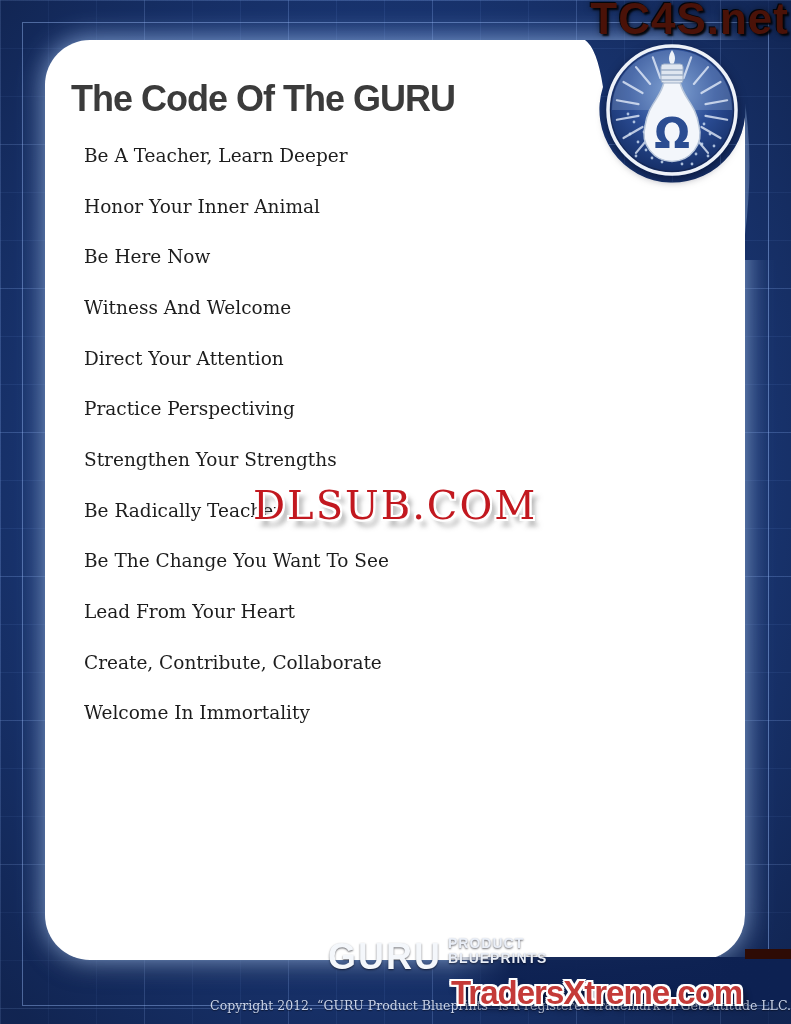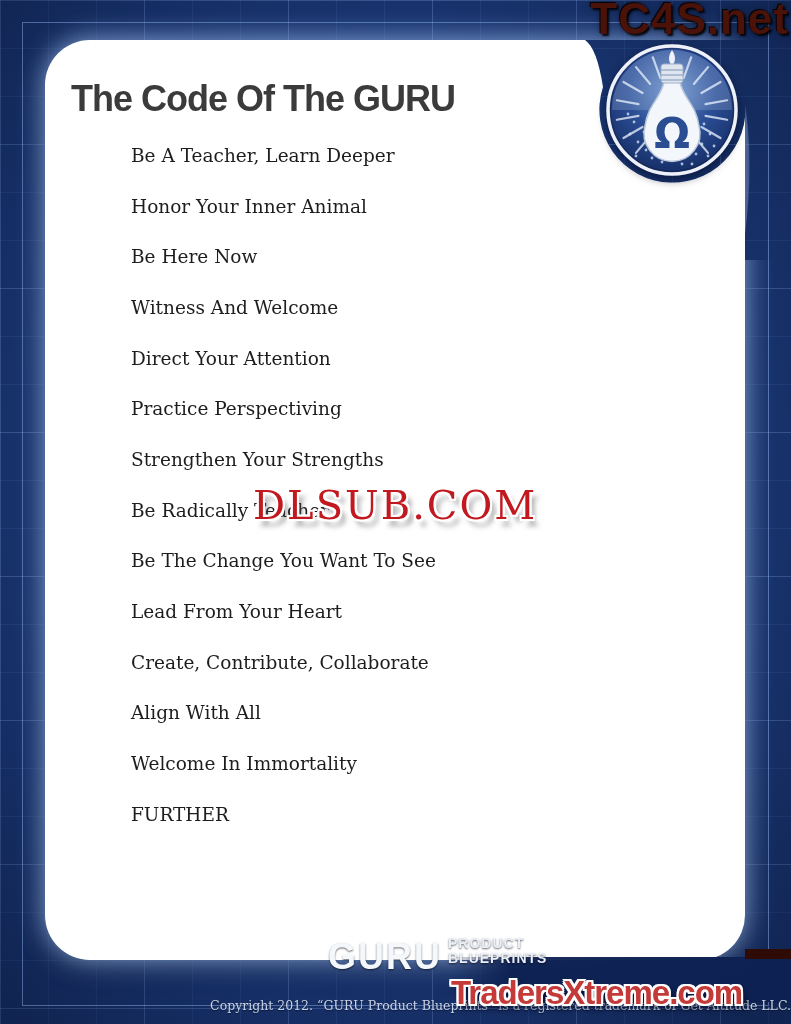--- a/index.html
+++ b/index.html
@@ -32,21 +32,21 @@
     box-shadow:0 0 28px rgba(165,200,255,.85), 0 8px 22px rgba(4,12,35,.6);
   }
   #card-title{
     position:absolute;left:26px;top:38px;
     font-size:36px;font-weight:bold;letter-spacing:-1px;color:#3b3b3b;
   }
   #code-list{
     position:absolute;left:39px;top:90px;margin:0;padding:0;list-style:none;
     font-family:"DejaVu Serif",serif;font-size:18.5px;color:#1d1d1d;
   }
-  #code-list li{height:50.7px;display:flex;align-items:center;white-space:nowrap;margin-left:47px;}
+  #code-list li{height:50.7px;display:flex;align-items:center;white-space:nowrap;}
   
   #notch{
     position:absolute;left:585px;top:40px;width:206px;height:220px;z-index:3;
     background-position:-585px -40px;
     clip-path:path('M0,0 L206,0 L206,220 L160,220 L160,195 Q170,115 158,51 A73,73 0 1 1 18,47 Q12,8 0,0 Z');
   }
   #notch::after{
     content:'';position:absolute;inset:0;
     background-image:radial-gradient(ellipse 560px 720px at 396px 480px, rgba(0,0,0,0) 55%, rgba(6,14,38,.45) 100%);
     background-size:791px 1024px;background-position:-585px -40px;background-repeat:no-repeat;
@@ -118,23 +118,21 @@
     <li>Honor Your Inner Animal</li>
     <li>Be Here Now</li>
     <li>Witness And Welcome</li>
     <li>Direct Your Attention</li>
     <li>Practice Perspectiving</li>
     <li>Strengthen Your Strengths</li>
     <li>Be Radically Teacher</li>
     <li>Be The Change You Want To See</li>
     <li>Lead From Your Heart</li>
     <li>Create, Contribute, Collaborate</li>
-    <li>Align With All</li>
     <li>Welcome In Immortality</li>
-    <li>FURTHER</li>
   </ul>
 </div>
 
 <div id="notch" class="blueprint-bg"></div>
 <div id="frame"></div>
 
 <div id="emblem">
   <svg width="132" height="132" viewBox="0 0 132 132">
     <defs>
       <radialGradient id="gBlue" cx="50%" cy="35%" r="75%">

